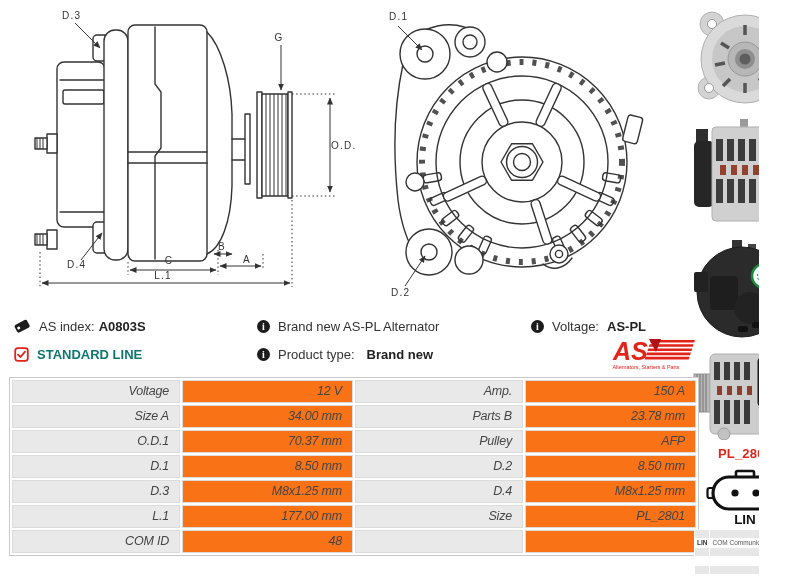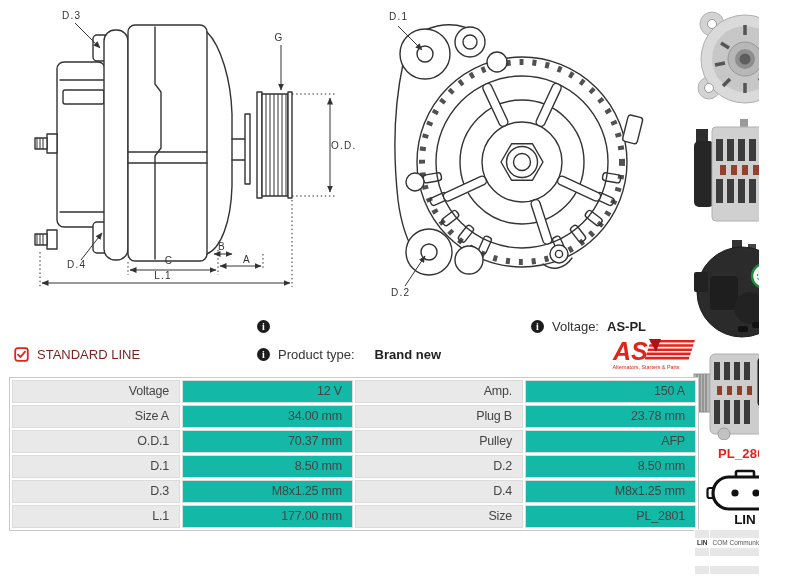--- a/index.html
+++ b/index.html
@@ -12,31 +12,31 @@
   .draw-label{font-family:"Liberation Sans",sans-serif;font-size:10px;letter-spacing:1.2px;fill:#333;}
   .dln{stroke:#333;stroke-width:1.4;fill:none;stroke-linejoin:round;stroke-linecap:round;}
   .dfill{stroke:#333;stroke-width:1.4;fill:#fff;stroke-linejoin:round;}
   .dim{stroke:#333;stroke-width:1;fill:none;}
   .dot{stroke:#333;stroke-width:1;fill:none;stroke-dasharray:1.5 2.6;}
 
   
   .info-item{position:absolute;height:16px;display:flex;align-items:center;font-size:13px;color:#333;white-space:nowrap;}
   .info-item .txt{margin-left:8px;}
   .b{font-weight:bold;color:#222;}
-  .red{color:#7f1d1d;font-weight:normal;}
+  .red{color:#0f766e;font-weight:bold;}
   .ico-circle{width:13px;height:13px;border-radius:50%;background:#1c1c1c;color:#fff;
       font-size:10px;font-weight:bold;font-family:"Liberation Serif",serif;
       display:flex;align-items:center;justify-content:center;flex:0 0 13px;}
 
   
   .spec{border-collapse:separate;border-spacing:2px;background:#fff;border:1px solid #c9c9c9;}
   .spec td{height:21px;line-height:21px;padding:0 10px 0 4px;text-align:right;
       font-size:12.5px;letter-spacing:-0.2px;color:#454545;border:1px solid #dcdcdc;}
   .spec td.label{background:#e9e9e9;width:152px;}
-  .spec td.value{background:#14b8a6;width:155px;}
+  .spec td.value{background:#f97316;width:155px;}
 
   
   .plug-name{position:absolute;left:692px;top:446px;width:106px;text-align:center;
       font-size:13px;font-weight:bold;color:#e2231a;letter-spacing:.2px;}
   .plug-type{position:absolute;left:692px;top:512px;width:106px;text-align:center;
       font-size:13.5px;font-weight:bold;color:#111;}
   .mini{border-collapse:separate;border-spacing:1px;background:#fff;}
   .mini td{height:8px;line-height:8px;font-size:6.5px;padding:0 2px;color:#555;white-space:nowrap;overflow:hidden;}
   .mini td.c1{width:20px;font-weight:bold;text-align:center;color:#333;}
   .mini td.c2{width:78px;text-align:left;}
@@ -317,70 +317,81 @@
     <g fill="#8e3f2c">
       <rect x="25" y="38" width="5" height="9"></rect>
         <rect x="35" y="38" width="5" height="9"></rect>
       <rect x="45" y="38" width="5" height="9"></rect>
         <rect x="55" y="38" width="5" height="9"></rect>
     </g>
     <rect x="66" y="10" width="30" height="48" rx="3" fill="#242424" stroke="#161616"></rect>
     <circle cx="32" cy="86" r="6" fill="#c2c2c2" stroke="#9e9e9e"></circle>
   </svg>
 
+  <div class="info-item" style="left:14px;top:318px;">
+    <svg width="17" height="16" viewBox="0 0 17 16">
+      <g transform="rotate(-28 8 8)">
+        <rect x="1" y="4" width="14" height="8.5" rx="2" fill="#1c1c1c"></rect>
+        <circle cx="4.2" cy="8.2" r="1.5" fill="#fff"></circle>
+      </g>
+    </svg>
+    <span class="txt">AS index:</span>
+    <span class="b" style="margin-left:4px;">A0803S</span>
+  </div>
 
   <div class="info-item" style="left:257px;top:318px;">
     <span class="ico-circle">i</span>
+    <span class="txt">Brand new AS-PL Alternator</span>
   </div>
 
   <div class="info-item" style="left:531px;top:318px;">
     <span class="ico-circle">i</span>
     <span class="txt">Voltage:</span>
     <span class="b" style="margin-left:8px;">AS-PL</span>
   </div>
 
   <div class="info-item" style="left:14px;top:346px;">
     <svg width="15" height="15" viewBox="0 0 15 15">
       <rect x="1.2" y="1.2" width="12.6" height="12.6" rx="2.5" fill="none" stroke="#e2231a" stroke-width="1.8"></rect>
       <path d="M4,7.6 L6.6,10 L11,4.6" fill="none" stroke="#e2231a" stroke-width="1.8" stroke-linecap="round" stroke-linejoin="round"></path>
     </svg>
     <span class="txt red">STANDARD LINE</span>
   </div>
 
   <div class="info-item" style="left:257px;top:346px;">
     <span class="ico-circle">i</span>
     <span class="txt">Product type:</span>
-    <span class="b" style="margin-left:20px;">Brand new</span>
+    <span class="b" style="margin-left:12px;">Brand new</span>
   </div>
 
   <svg class="aslogo" viewBox="0 0 98 34">
     <text x="16" y="23" font-family="Liberation Sans, sans-serif" font-size="25" font-weight="bold" font-style="italic" fill="#e2231a">AS</text>
     <g fill="#e2231a" transform="skewX(-18) translate(9,0)">
       <rect x="46" y="3" width="44" height="2.6"></rect>
       <rect x="46" y="7.2" width="44" height="2.6"></rect>
       <rect x="46" y="11.4" width="44" height="2.6"></rect>
       <rect x="46" y="15.6" width="44" height="2.6"></rect>
       <rect x="46" y="19.8" width="44" height="2.6"></rect>
     </g>
     <polygon points="52,2 64,2 59,15" fill="#b01116"></polygon>
     <text x="49" y="31.5" text-anchor="middle" font-family="Liberation Sans, sans-serif" font-size="5.4" fill="#e2231a">Alternators, Starters &amp; Parts</text>
   </svg>
 
-  <table class="spec abs" style="left:9px;top:377px;">
+  <table class="spec abs" style="left:9px;top:377px;font-style:italic;">
     <tbody>
         <tr>
           <td class="label">Voltage</td>
           <td class="value">12 V</td>
           <td class="label">Amp.</td>
           <td class="value">150 A</td>
         </tr>
         <tr>
           <td class="label">Size A</td>
           <td class="value">34.00 mm</td>
-          <td class="label">Plug B</td>
+          <td class="label">Parts B</td>
           <td class="value">23.78 mm</td>
         </tr>
         <tr>
           <td class="label">O.D.1</td>
           <td class="value">70.37 mm</td>
           <td class="label">Pulley</td>
           <td class="value">AFP</td>
         </tr>
         <tr>
           <td class="label">D.1</td>
@@ -392,20 +403,26 @@
           <td class="label">D.3</td>
           <td class="value">M8x1.25 mm</td>
           <td class="label">D.4</td>
           <td class="value">M8x1.25 mm</td>
         </tr>
         <tr>
           <td class="label">L.1</td>
           <td class="value">177.00 mm</td>
           <td class="label">Size</td>
           <td class="value">PL_2801</td>
+        </tr>
+        <tr>
+          <td class="label">COM ID</td>
+          <td class="value">48</td>
+          <td class="label"></td>
+          <td class="value"></td>
         </tr>
       </tbody>
   </table>
 
   <div class="plug-name">PL_2801</div>
 
   <svg class="abs" style="left:706px;top:468px;" width="80" height="46" viewBox="0 0 80 46">
     <rect x="30" y="3" width="18" height="9" rx="1.5" fill="#fff" stroke="#111" stroke-width="2.6"></rect>
     <rect x="1.5" y="20" width="8" height="10" rx="2" fill="#fff" stroke="#111" stroke-width="2.2"></rect>
     <rect x="70.5" y="20" width="8" height="10" rx="2" fill="#fff" stroke="#111" stroke-width="2.2"></rect>

